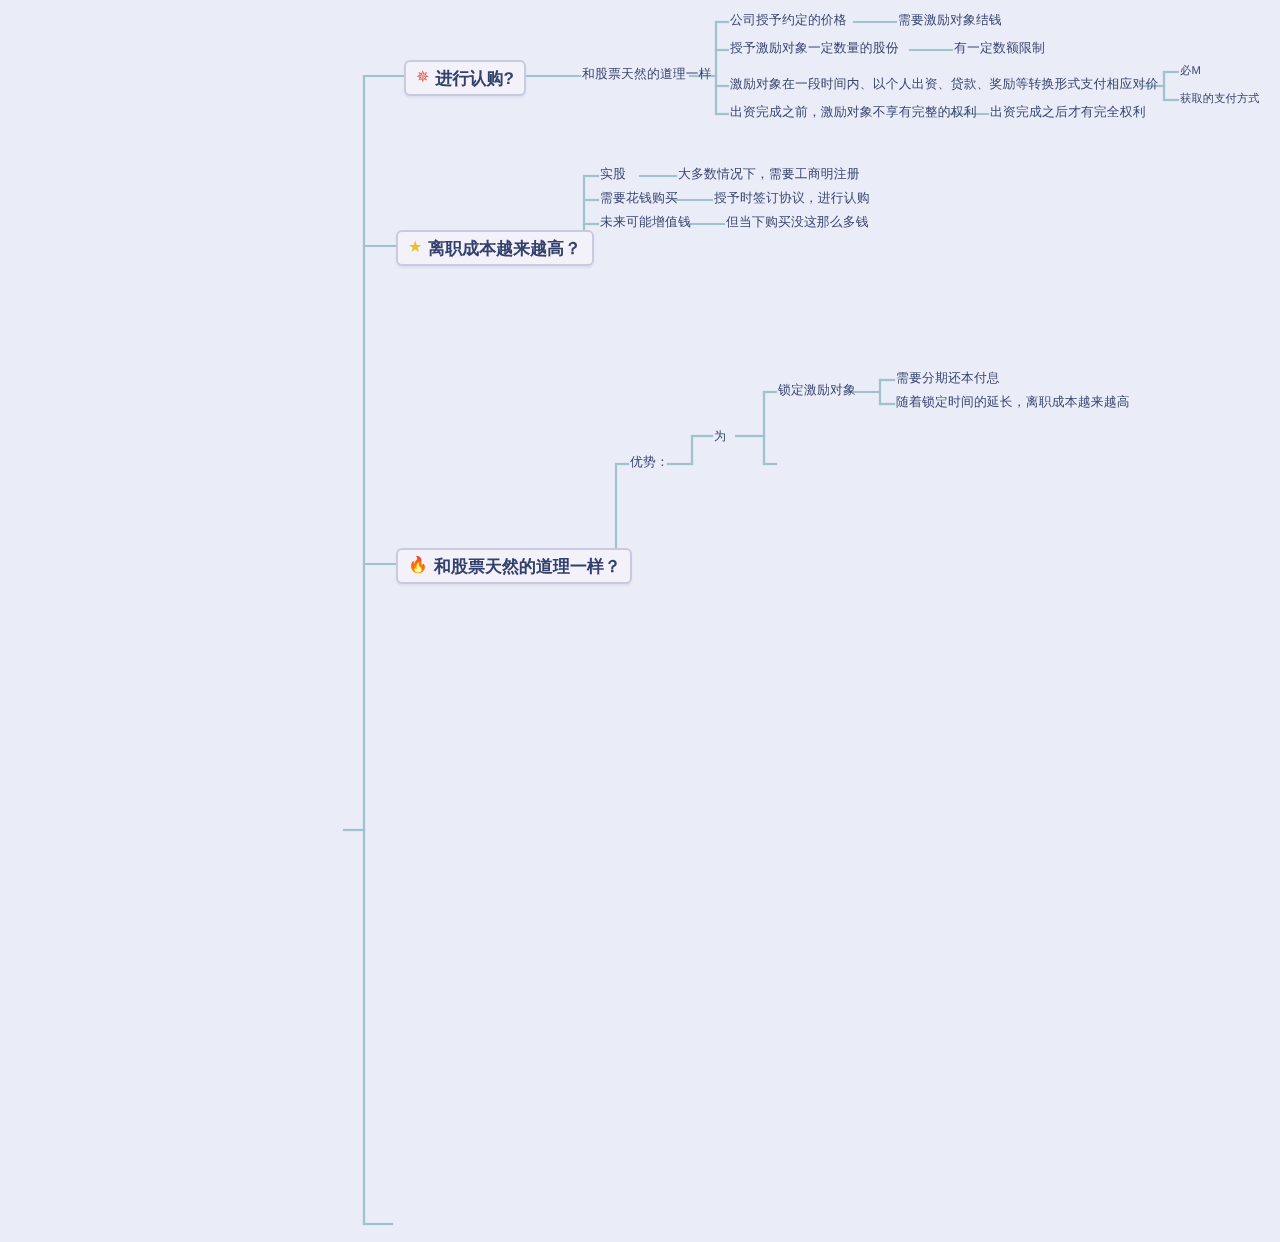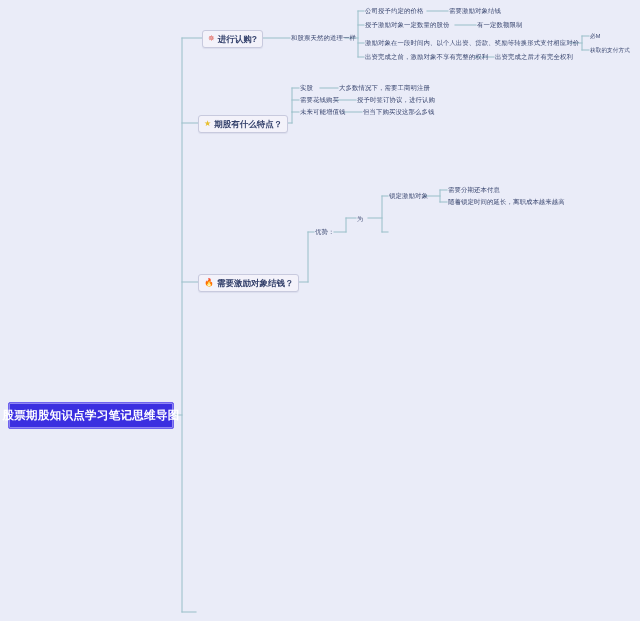--- a/index.html
+++ b/index.html
@@ -132,21 +132,20 @@
       <path d="M382,196 H388"></path>
       <path d="M382,232 H388"></path>
 
       <path d="M425,196 H440"></path>
       <path d="M440,190 V202"></path>
       <path d="M440,190 H447"></path>
       <path d="M440,202 H447"></path>
     </g>
   </svg>
 
-  <div class="node root">股票期股知识点学习笔记思维导图</div>
 
   <div class="node l1" style="left:202px;top:30px;">
     <span class="ico ico-red">✵</span>
     <span>进行认购?</span>
   </div>
 
   <div class="node txt" style="left:291px;top:34px;">和股票天然的道理一样</div>
 
   <div class="node txt" style="left:365px;top:7px;">公司授予约定的价格</div>
   <div class="node txt" style="left:449px;top:7px;">需要激励对象结钱</div>
@@ -156,35 +155,35 @@
 
   <div class="node txt" style="left:365px;top:39px;">激励对象在一段时间内、以个人出资、贷款、奖励等转换形式支付相应对价</div>
   <div class="node txt micro" style="left:590px;top:32px;">必M</div>
   <div class="node txt micro" style="left:590px;top:46px;">获取的支付方式</div>
 
   <div class="node txt" style="left:365px;top:53px;">出资完成之前，激励对象不享有完整的权利</div>
   <div class="node txt" style="left:495px;top:53px;">出资完成之后才有完全权利</div>
 
   <div class="node l1" style="left:198px;top:115px;">
     <span class="ico ico-gold">★</span>
-    <span>期股有什么特点？</span>
+    <span>离职成本越来越高？</span>
   </div>
 
   <div class="node txt" style="left:300px;top:84px;">实股</div>
   <div class="node txt" style="left:339px;top:84px;">大多数情况下，需要工商明注册</div>
 
   <div class="node txt" style="left:300px;top:96px;">需要花钱购买</div>
   <div class="node txt" style="left:357px;top:96px;">授予时签订协议，进行认购</div>
 
   <div class="node txt" style="left:300px;top:108px;">未来可能增值钱</div>
   <div class="node txt" style="left:363px;top:108px;">但当下购买没这那么多钱</div>
 
   <div class="node l1" style="left:198px;top:274px;">
     <span class="ico ico-flame">🔥</span>
-    <span>需要激励对象结钱？</span>
+    <span>和股票天然的道理一样？</span>
   </div>
 
   <div class="node txt" style="left:315px;top:228px;">优势：</div>
 
   <div class="node txt tiny" style="left:357px;top:214px;">为</div>
 
   <div class="node txt" style="left:389px;top:192px;">锁定激励对象</div>
 
   <div class="node txt" style="left:448px;top:186px;">需要分期还本付息</div>
   <div class="node txt" style="left:448px;top:198px;">随着锁定时间的延长，离职成本越来越高</div>

